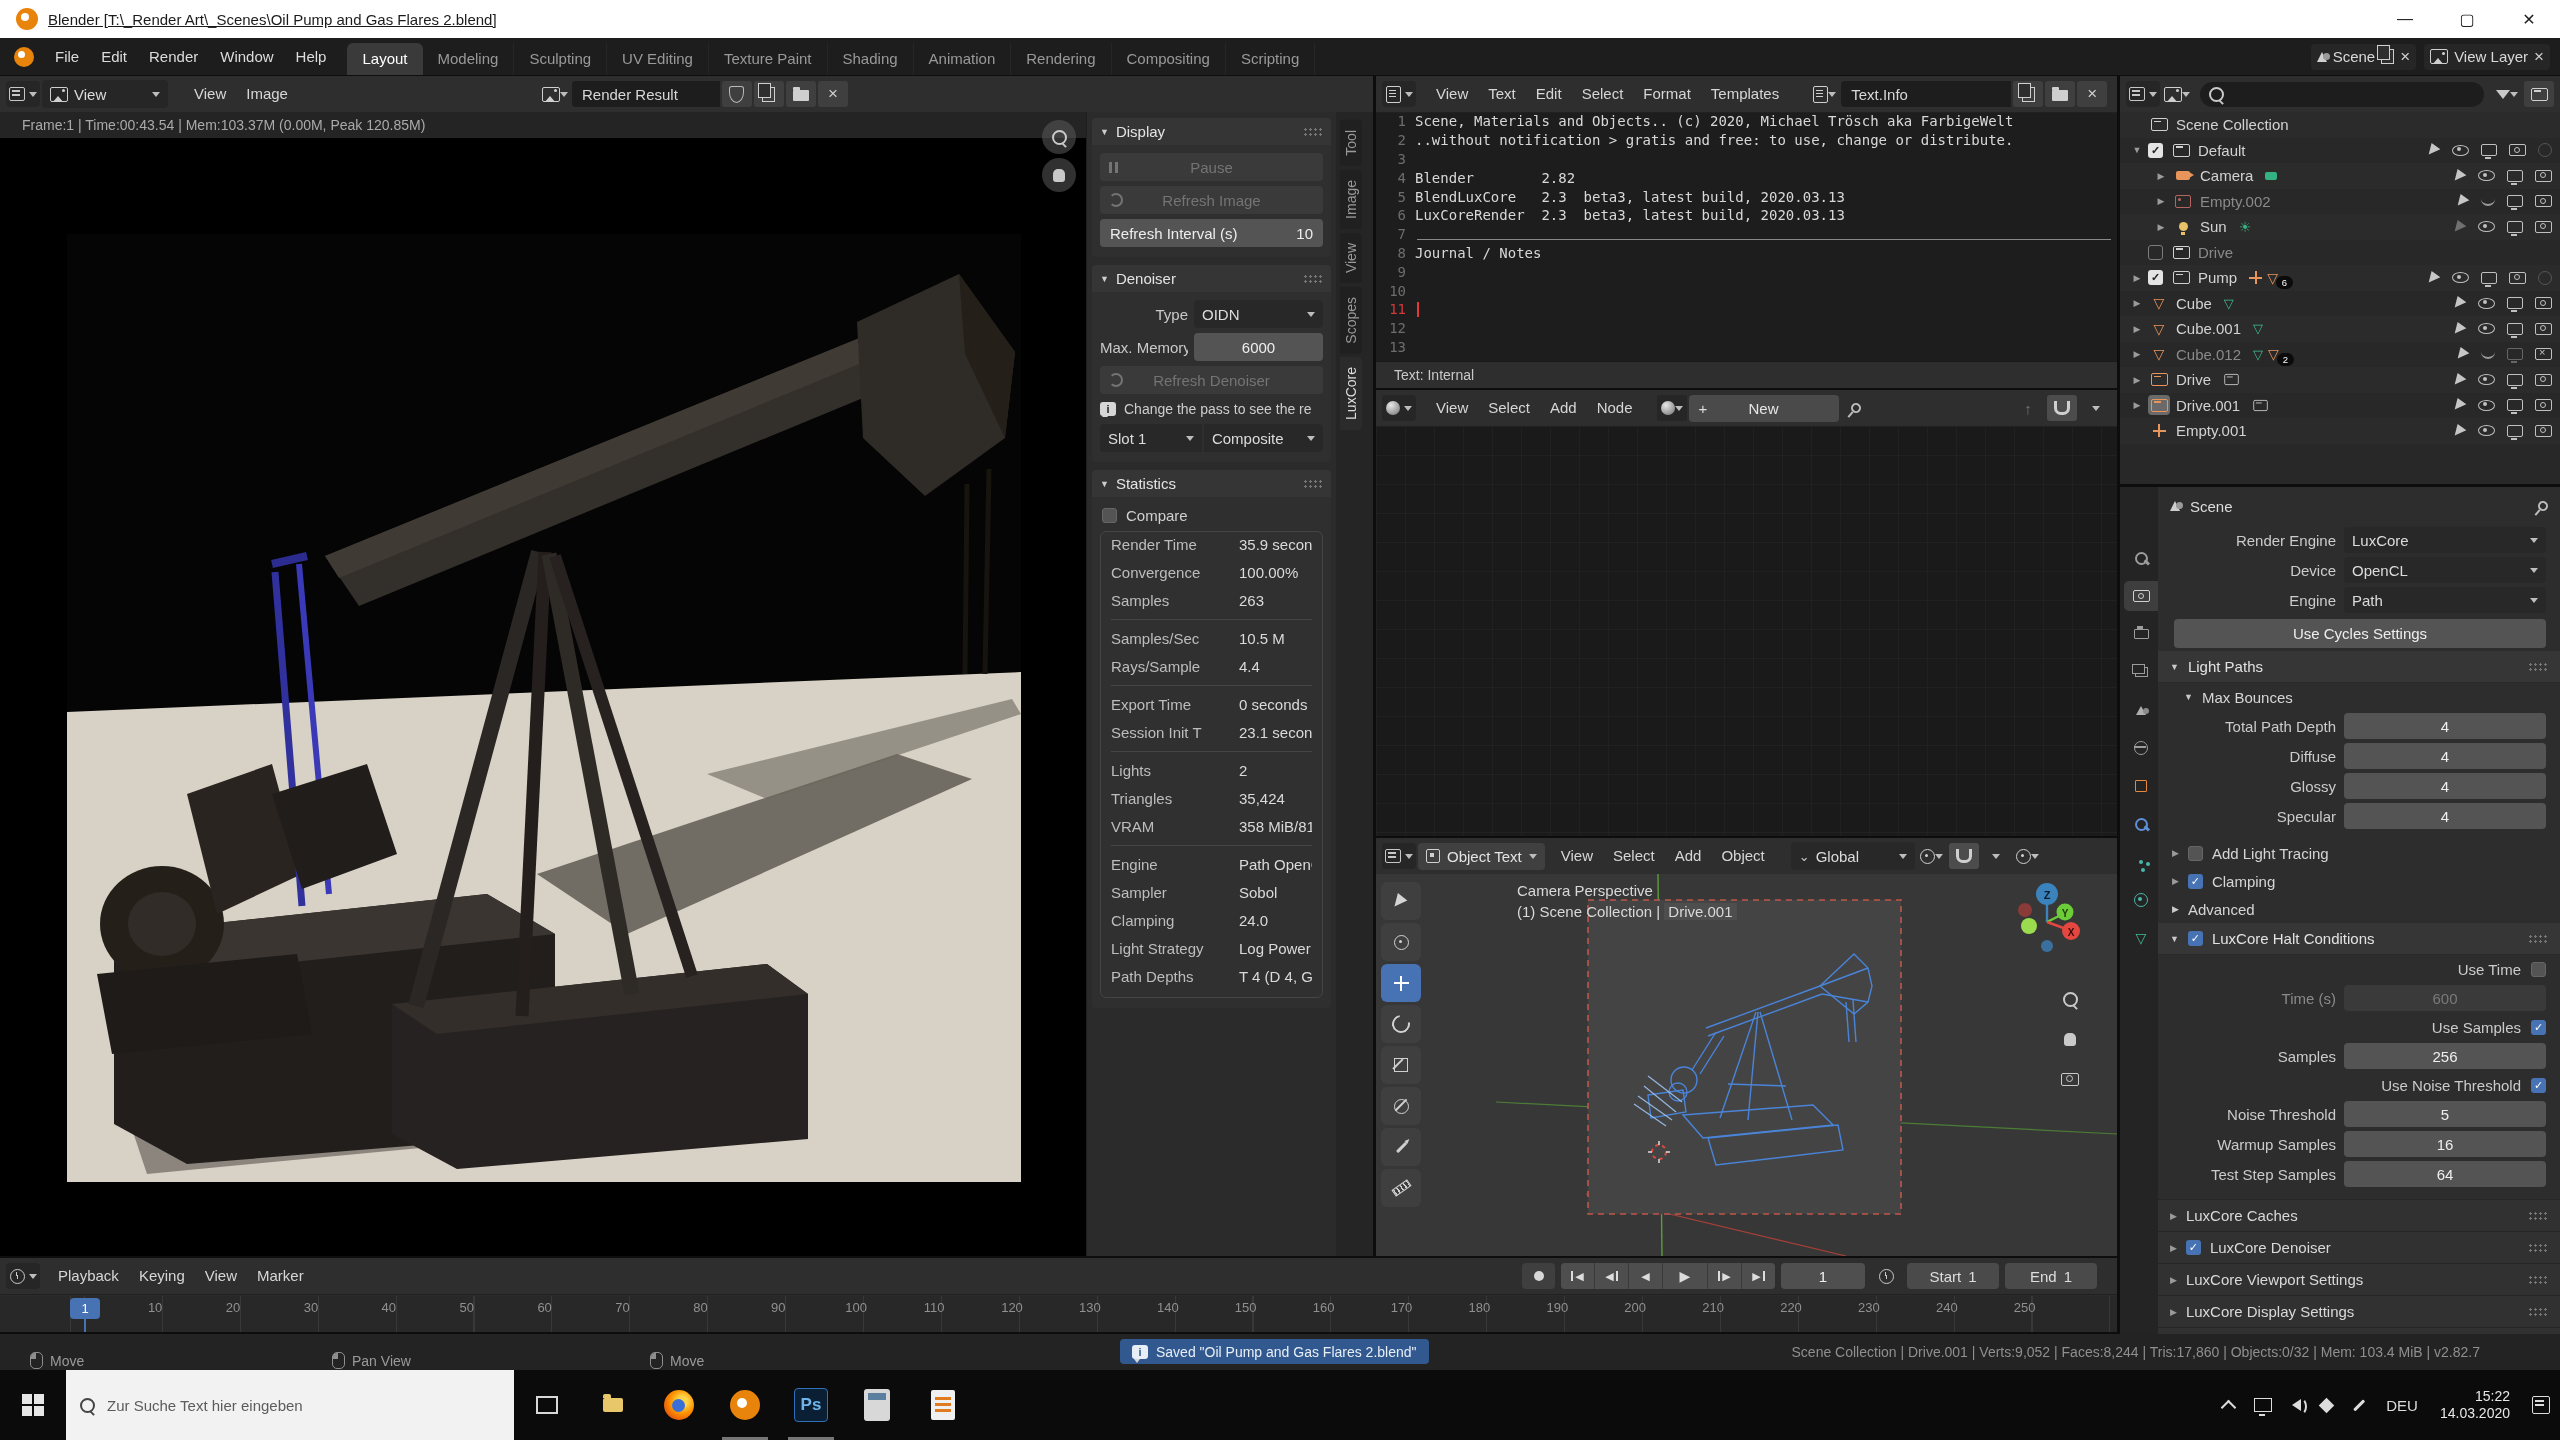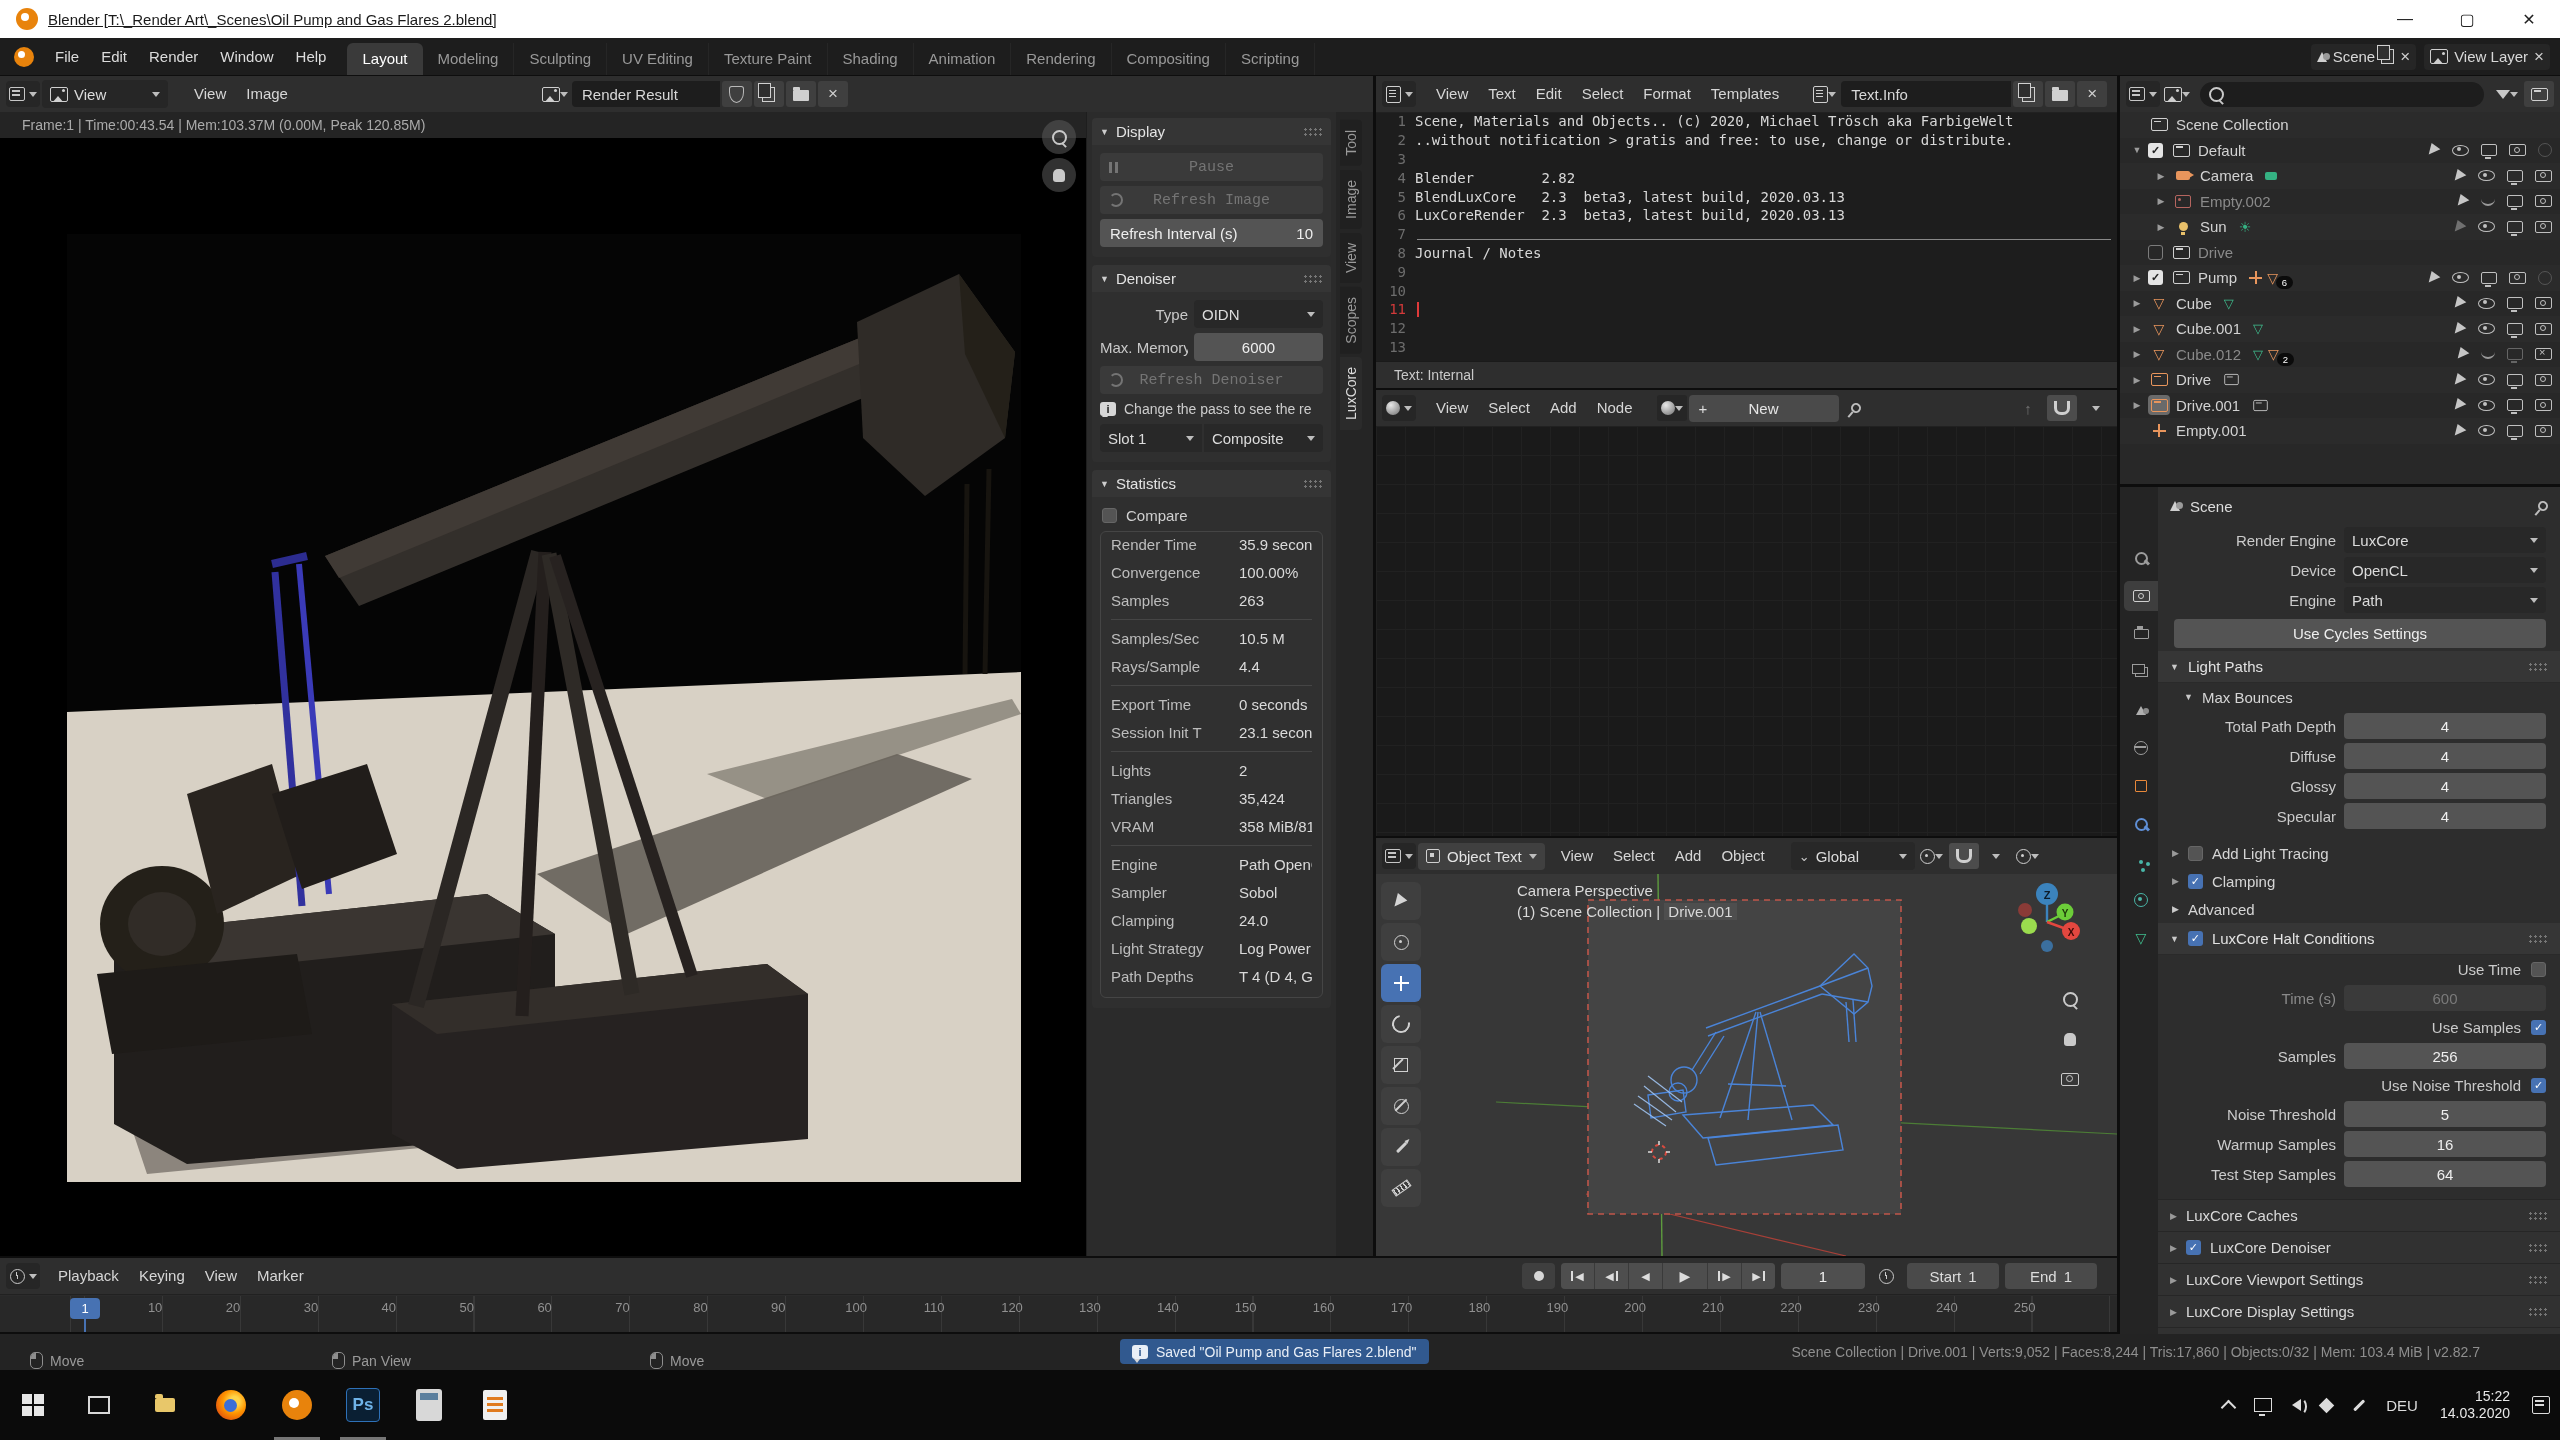--- a/index.html
+++ b/index.html
@@ -68,21 +68,21 @@
   #img-canvas{position:absolute;left:0;top:62px;width:1090px;height:1118px;background:#000;overflow:hidden;}
   .floatbtn{position:absolute;width:34px;height:34px;border-radius:50%;background:rgba(90,90,90,.55);display:flex;align-items:center;justify-content:center;}
   
   #img-sidebar{position:absolute;right:37px;top:36px;width:250px;bottom:0;background:#2b2b2b;border-left:1px solid #1e1e1e;
     padding:6px 5px;box-sizing:border-box;overflow:hidden;font-size:15px;}
   .panel-h{display:flex;align-items:center;height:27px;background:#353535;border-radius:4px 4px 0 0;padding:0 8px;gap:7px;color:#e3e3e3;margin-top:8px;}
   .panel-h:first-child{margin-top:0;}
   .panel-h .arr{font-size:9px;color:#cdcdcd;}
   .panel-h .grip{margin-left:auto;}
   .panel-b{background:#2f2f2f;border-radius:0 0 4px 4px;padding:8px 8px 10px;display:flex;flex-direction:column;gap:5px;}
-  .btn{height:28px;border-radius:4px;background:#4f4f4f;display:flex;align-items:center;justify-content:center;color:#e6e6e6;position:relative;font-family:Liberation Mono, monospace;}
+  .btn{height:28px;border-radius:4px;background:#4f4f4f;display:flex;align-items:center;justify-content:center;color:#e6e6e6;position:relative;}
   .btn.disabled{background:#3a3a3a;color:#747474;}
   .btn .bico{position:absolute;left:9px;display:flex;}
   .pauseico{width:3px;height:11px;background:#747474;box-shadow:6px 0 0 #747474;}
   .refico{width:10px;height:10px;border:2px solid #747474;border-radius:50%;border-left-color:transparent;}
   .numrow{background:#545454;border-radius:4px;height:28px;display:flex;align-items:center;padding:0 10px;justify-content:space-between;color:#eee;}
   .lblrow{display:flex;align-items:center;gap:6px;}
   .lblrow .lab{flex:0 0 88px;text-align:right;color:#c9c9c9;white-space:nowrap;overflow:hidden;}
   .lblrow .ctrl{flex:1;}
   .notice{display:flex;align-items:center;gap:8px;color:#cdcdcd;font-size:14px;white-space:nowrap;overflow:hidden;margin:2px 0;}
   .infoico{width:16px;height:14px;background:#d6d6d6;border-radius:3px;color:#222;font-size:11px;font-weight:bold;display:flex;align-items:center;justify-content:center;position:relative;flex:0 0 auto;}
@@ -1369,20 +1369,24 @@
 
   <div id="taskbar" class="abs">
     <div class="tb-item">
       <span class="winlogo">
           <span></span>
           <span></span>
           <span></span>
           <span></span>
         </span>
     </div>
+    <div id="tb-search">
+      <span class="i-mag"></span>
+      <span>Zur Suche Text hier eingeben</span>
+    </div>
     <div id="tb-apps" style="display:flex;">
         <div class="tb-item">
           <span class="app-task"></span>
         </div>
         <div class="tb-item">
           <span class="app-expl"></span>
         </div>
         <div class="tb-item">
           <span class="app-ff"></span>
         </div>

